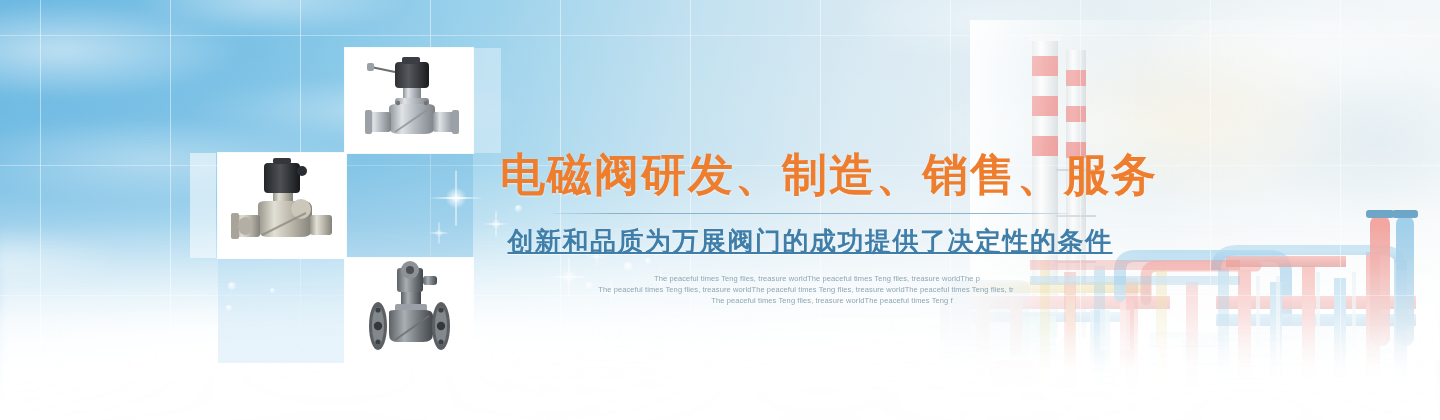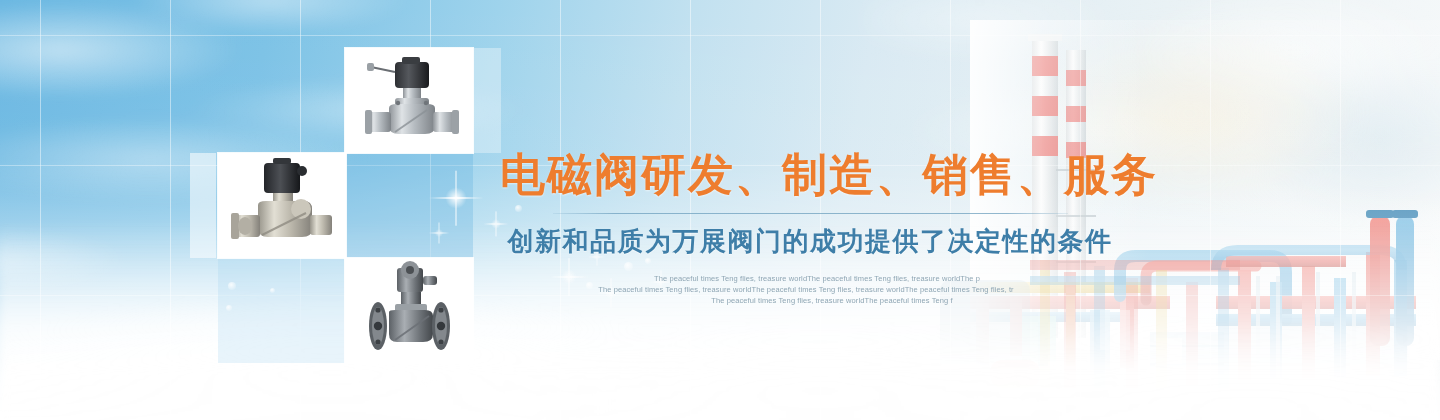--- a/index.html
+++ b/index.html
@@ -165,20 +165,21 @@
   }
   .subhead{
     margin:0;
     font-family:"DejaVu Sans","Liberation Sans",sans-serif;
     font-weight:bold;
     font-size:26px;
     letter-spacing:1.5px;
     color:#3e7ea8;
     white-space:nowrap;
     text-shadow:0 1px 1px rgba(255,255,255,.6);
+    text-decoration:underline;
   }
   .blurb{
     margin:14px 0 8px;
     font-family:"Liberation Sans","DejaVu Sans",sans-serif;
     font-size:7.5px;
     line-height:11px;
     color:#8fa6b4;
     letter-spacing:.1px;
     white-space:nowrap;
   }

